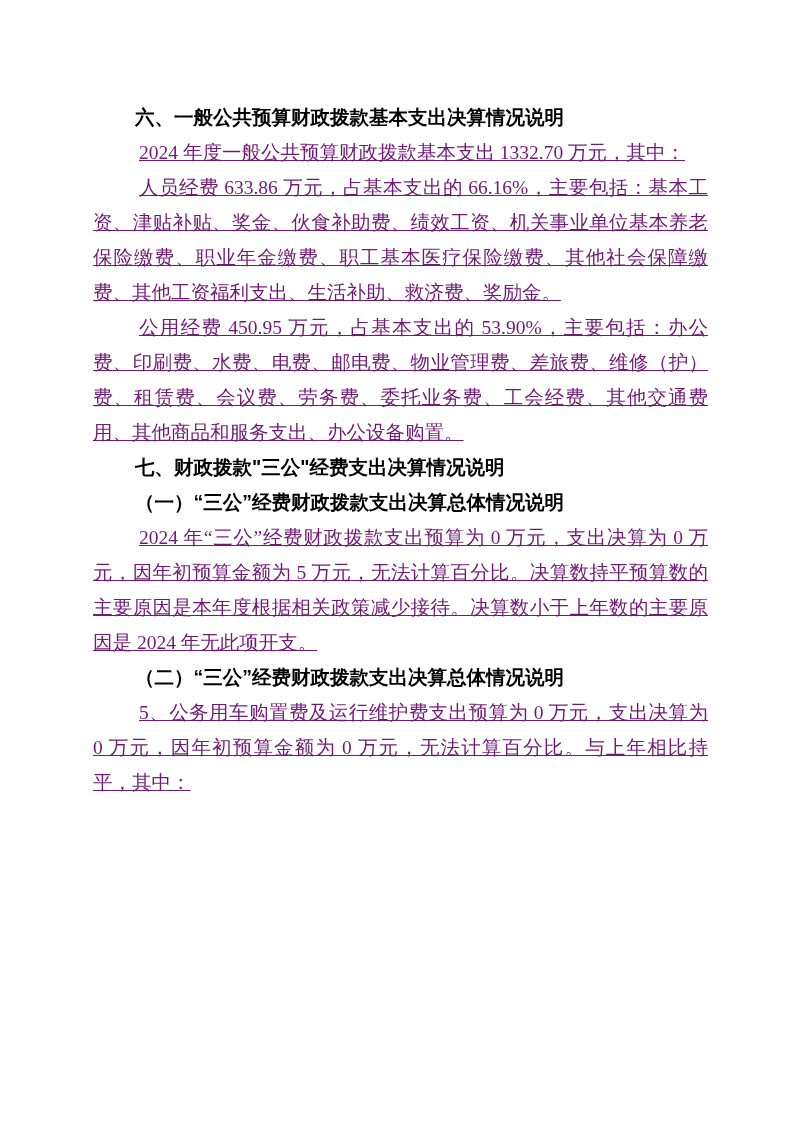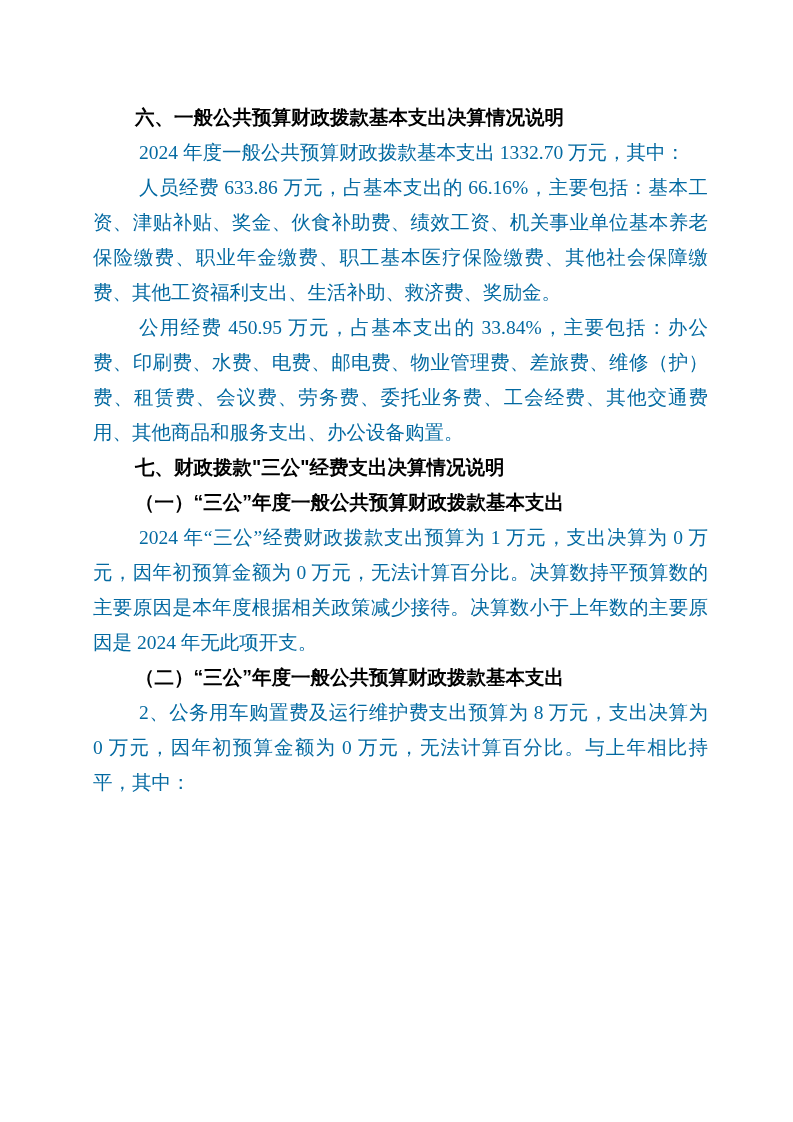--- a/index.html
+++ b/index.html
@@ -21,21 +21,22 @@
     width: 615px;
     color: #000000;
   }
   .para {
     font-family: "Liberation Serif", "DejaVu Serif", serif;
     font-size: 19.5px;
     line-height: 35px;
     text-align: justify;
     text-indent: 46px;
     margin: 0;
-    color: #0369a1;
+    color: #701a75;
+    text-decoration: underline;
   }
   .heading {
     font-family: "Liberation Sans", "DejaVu Sans", sans-serif;
     font-weight: bold;
     font-size: 19.5px;
     line-height: 35px;
     text-indent: 42px;
     text-align: left;
     margin: 0;
     color: #000000;
@@ -46,28 +47,28 @@
 
 <div class="page">
   <div class="content">
 
     <div class="heading">六、一般公共预算财政拨款基本支出决算情况说明</div>
 
     <div class="para">2024 年度一般公共预算财政拨款基本支出 1332.70 万元，其中：</div>
 
     <div class="para">人员经费 633.86 万元，占基本支出的 66.16%，主要包括：基本工资、津贴补贴、奖金、伙食补助费、绩效工资、机关事业单位基本养老保险缴费、职业年金缴费、职工基本医疗保险缴费、其他社会保障缴费、其他工资福利支出、生活补助、救济费、奖励金。</div>
 
-    <div class="para">公用经费 450.95 万元，占基本支出的 33.84%，主要包括：办公费、印刷费、水费、电费、邮电费、物业管理费、差旅费、维修（护）费、租赁费、会议费、劳务费、委托业务费、工会经费、其他交通费用、其他商品和服务支出、办公设备购置。</div>
+    <div class="para">公用经费 450.95 万元，占基本支出的 53.90%，主要包括：办公费、印刷费、水费、电费、邮电费、物业管理费、差旅费、维修（护）费、租赁费、会议费、劳务费、委托业务费、工会经费、其他交通费用、其他商品和服务支出、办公设备购置。</div>
 
     <div class="heading">七、财政拨款"三公"经费支出决算情况说明</div>
 
-    <div class="heading">（一）“三公”年度一般公共预算财政拨款基本支出</div>
+    <div class="heading">（一）“三公”经费财政拨款支出决算总体情况说明</div>
 
-    <div class="para">2024 年“三公”经费财政拨款支出预算为 1 万元，支出决算为 0 万元，因年初预算金额为 0 万元，无法计算百分比。决算数持平预算数的主要原因是本年度根据相关政策减少接待。决算数小于上年数的主要原因是 2024 年无此项开支。</div>
+    <div class="para">2024 年“三公”经费财政拨款支出预算为 0 万元，支出决算为 0 万元，因年初预算金额为 5 万元，无法计算百分比。决算数持平预算数的主要原因是本年度根据相关政策减少接待。决算数小于上年数的主要原因是 2024 年无此项开支。</div>
 
-    <div class="heading">（二）“三公”年度一般公共预算财政拨款基本支出</div>
+    <div class="heading">（二）“三公”经费财政拨款支出决算总体情况说明</div>
 
 
-    <div class="para">2、公务用车购置费及运行维护费支出预算为 8 万元，支出决算为 0 万元，因年初预算金额为 0 万元，无法计算百分比。与上年相比持平，其中：</div>
+    <div class="para">5、公务用车购置费及运行维护费支出预算为 0 万元，支出决算为 0 万元，因年初预算金额为 0 万元，无法计算百分比。与上年相比持平，其中：</div>
 
 
   </div>
 </div>
 
 </body></html>

